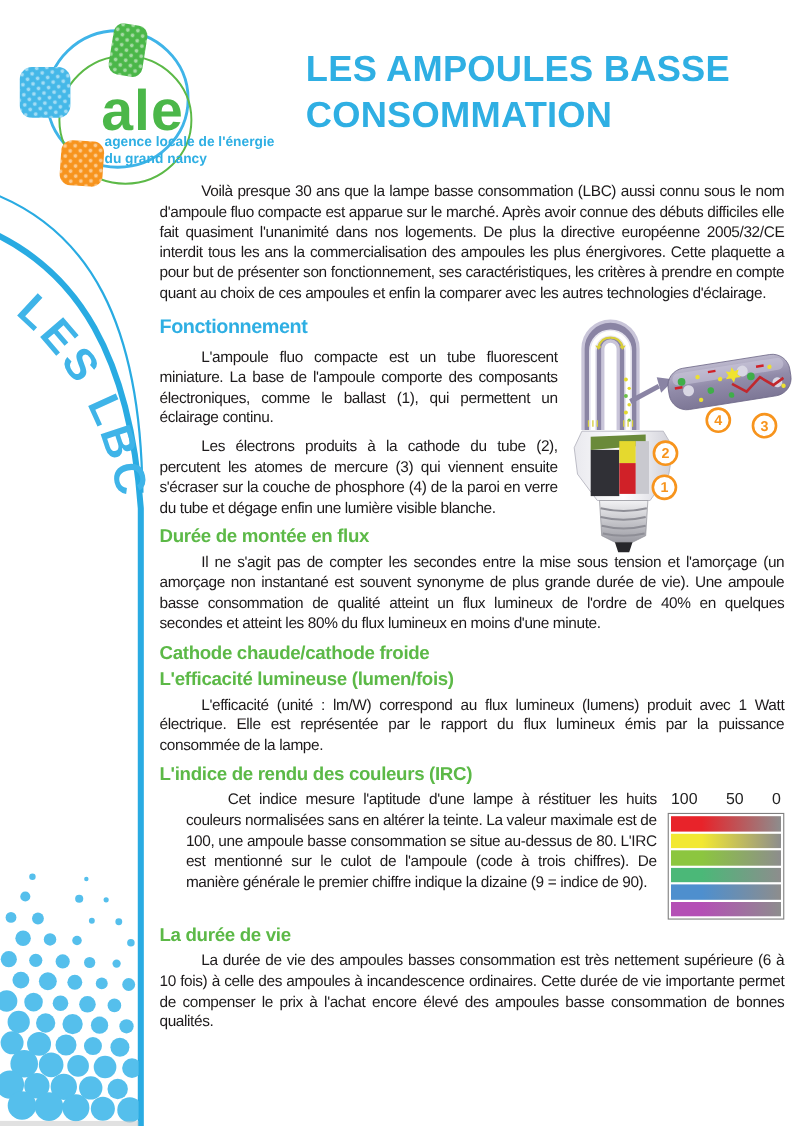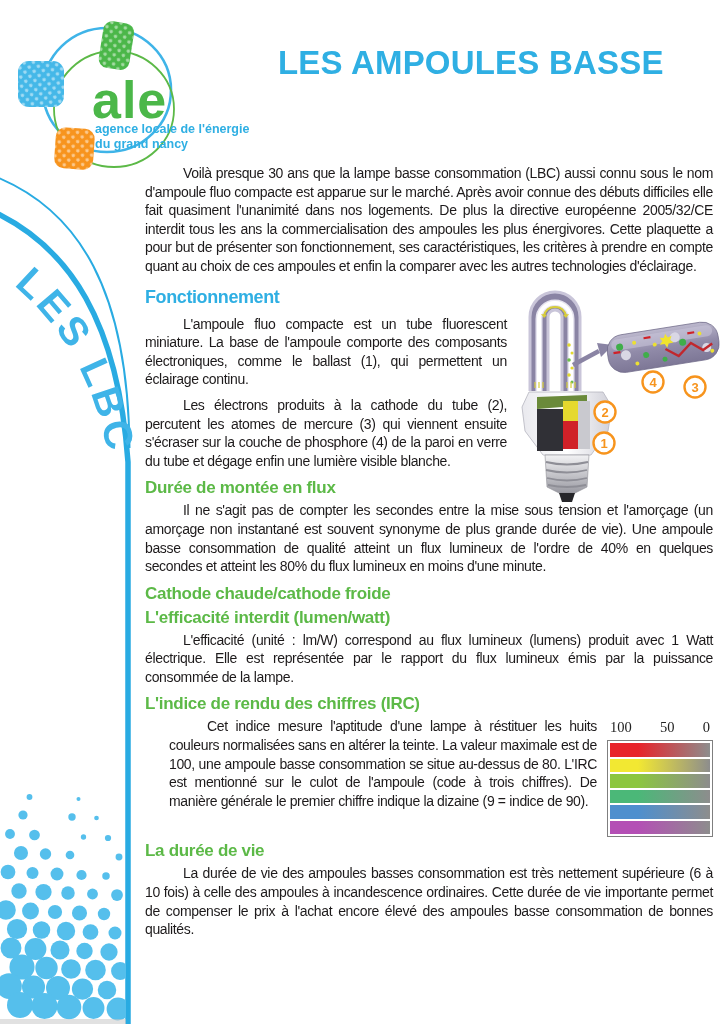--- a/index.html
+++ b/index.html
@@ -34,21 +34,21 @@
   }
   .func-row { position:relative; }
   .func-col { width:362px; }
   .bulb-svg { position:absolute; left:515px; top:283px; width:213px; height:225px; }
   
   .irc-row { display:flex;margin-left:24px; }
   .irc-text { flex:1 1 auto; padding-right:10px; }
   .irc-chart { flex:0 0 106px; width:106px; margin-top:2px; }
   .irc-scale {
     display:flex; justify-content:space-between; padding:0 3px;
-    font-family:Liberation Serif, serif; font-size:14.5px; color:#222;
+    font-family:Liberation Sans, sans-serif; font-size:14.5px; color:#222;
   }
   .irc-box {
     margin-top:4px; border:1px solid #7f7f7f; background:#fff; padding:2px;
   }
   .irc-bar { height:13.5px; margin-bottom:2px; }
   .irc-bar:last-child { margin-bottom:0; }
 </style>
 </head>
 <body>
 
@@ -148,20 +148,21 @@
       <rect x="45" y="122" width="39" height="41" rx="10" fill="#f7941e"></rect>
       <rect x="45" y="122" width="39" height="41" rx="10" fill="url(#htDots)"></rect>
     </g>
     <text class="ale" x="82" y="112" font-size="52" fill="#4bb749" letter-spacing="1">ale</text>
     <text x="85" y="127" font-size="12.5" font-weight="bold" fill="#2fafe3">agence locale de l'énergie</text>
     <text x="85" y="142" font-size="12.5" font-weight="bold" fill="#2fafe3">du grand nancy</text>
   </svg>
 
   <div class="title">
     <div>LES AMPOULES BASSE</div>
+    <div>CONSOMMATION</div>
   </div>
 
   <svg class="bulb-svg" viewBox="0 0 213 225">
     <defs>
       <linearGradient id="metalG" x1="0" y1="0" x2="0" y2="1">
         <stop offset="0" stop-color="#f2f2f4"></stop>
           <stop offset="1" stop-color="#9a9aa2"></stop>
       </linearGradient>
       <linearGradient id="houseG" x1="0" y1="0" x2="1" y2="0">
         <stop offset="0" stop-color="#e9e9ee"></stop>
@@ -275,24 +276,24 @@
         <p class="body">Les électrons produits à la cathode du tube (2), percutent les atomes de mercure (3) qui viennent ensuite s'écraser sur la couche de phosphore (4) de la paroi en verre du tube et dégage enfin une lumière visible blanche.</p>
       </div>
     </div>
 
 
     <h2 class="sub">Durée de montée en flux</h2>
     <p class="body">Il ne s'agit pas de compter les secondes entre la mise sous tension et l'amorçage (un amorçage non instantané est souvent synonyme de plus grande durée de vie). Une ampoule basse consommation de qualité atteint un flux lumineux de l'ordre de 40% en quelques secondes et atteint les 80% du flux lumineux en moins d'une minute.</p>
 
     <h2 class="sub">Cathode chaude/cathode froide</h2>
 
-    <h2 class="sub">L'efficacité interdit (lumen/watt)</h2>
+    <h2 class="sub">L'efficacité lumineuse (lumen/fois)</h2>
     <p class="body">L'efficacité (unité : lm/W) correspond au flux lumineux (lumens) produit avec 1 Watt électrique. Elle est représentée par le rapport du flux lumineux émis par la puissance consommée de la lampe.</p>
 
-    <h2 class="sub">L'indice de rendu des chiffres (IRC)</h2>
+    <h2 class="sub">L'indice de rendu des couleurs (IRC)</h2>
     <div class="irc-row">
       <div class="irc-text">
         <p class="body">Cet indice mesure l'aptitude d'une lampe à réstituer les huits couleurs normalisées sans en altérer la teinte. La valeur maximale est de 100, une ampoule basse consommation se situe au-dessus de 80. L'IRC est mentionné sur le culot de l'ampoule (code à trois chiffres). De manière générale le premier chiffre indique la dizaine (9 = indice de 90).</p>
       </div>
       <div class="irc-chart">
         <div class="irc-scale">
           <span>100</span>
           <span>50</span>
           <span>0</span>
         </div>

